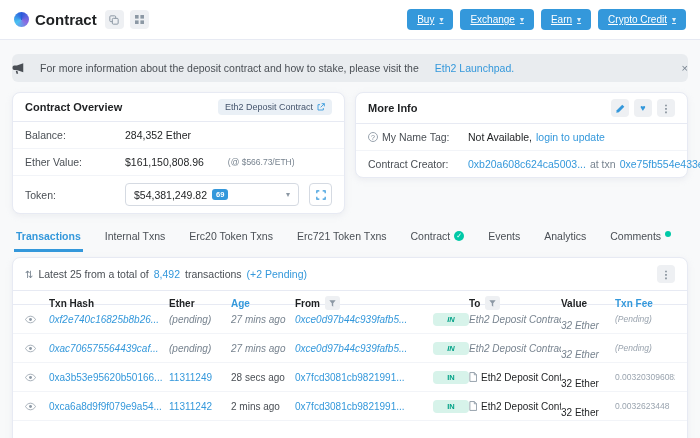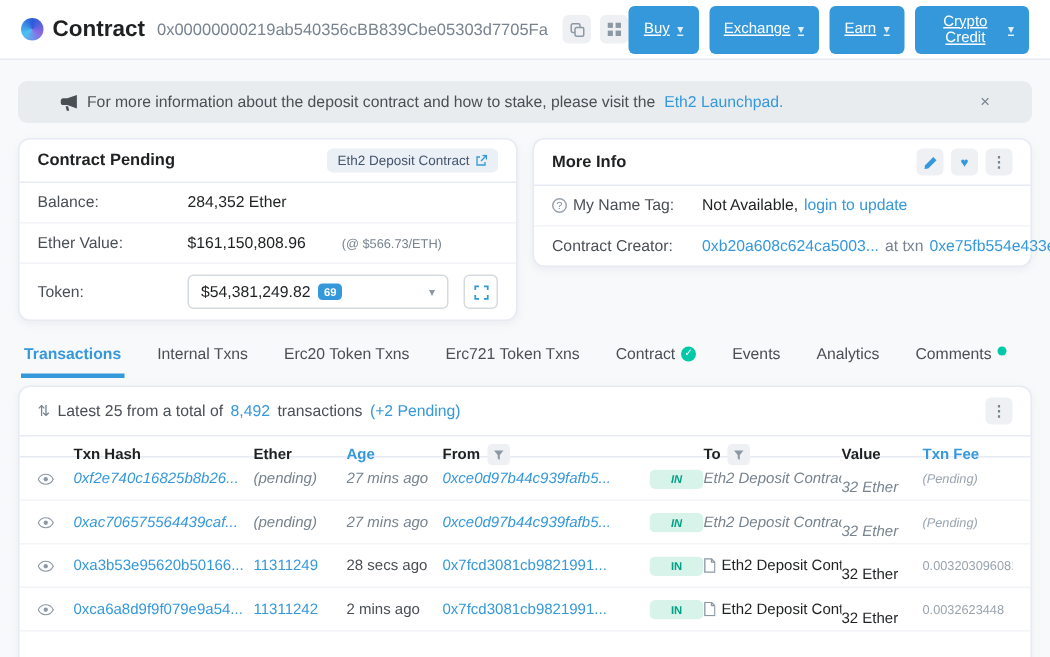--- a/index.html
+++ b/index.html
@@ -20,22 +20,22 @@
   .icon-btn { width:19px; height:19px; border-radius:4px; background:#eef0f3;
     display:inline-flex; align-items:center; justify-content:center; color:#8c98a4; }
   .topbar-actions { display:flex; gap:7px; }
   .btn-primary { background:#3498db; color:#fff; font-size:10px; border-radius:4px;
     padding:5px 10px; display:inline-flex; align-items:center; gap:5px; font-weight:400;text-decoration:underline; }
   .btn-primary .caret { font-size:8px; opacity:.85; }
 
   
   .container { padding:0 12px; }
 
-  .banner { margin-top:14px; background:#e9ecef; border-radius:6px; padding:8px 28px;
-    font-size:10.5px; color:#4a4f55; display:flex; align-items:center; gap:6px; }
+  .banner { margin-top:14px; background:#e9ecef; border-radius:6px; padding:8px 0;
+    font-size:10.5px; color:#4a4f55; display:flex; align-items:center; gap:16px; }
   .banner a { color:#3498db; }
   .banner-close { margin-left:auto; color:#77838f; font-size:11px; }
 
   .cards-row { display:flex; gap:10px; margin-top:10px; align-items:flex-start; }
   .card { background:#fff; border:1px solid #e7eaf3; border-radius:8px;
     box-shadow:0 2px 6px rgba(189,197,209,.22); flex:1 1 0; min-width:0; }
   .card-header { display:flex; align-items:center; justify-content:space-between;
     padding:6px 12px; border-bottom:1px solid #e7eaf3; min-height:27px; }
   .card-header h2 { font-size:11px; font-weight:700; color:#1e2022; }
   .pill { background:#eaf0f6; border-radius:4px; font-size:9px; color:#44546c;
@@ -105,21 +105,20 @@
   .tr.pending .td.to, .tr.pending .td.age, .tr.pending .td.value { color:#77838f; }
   .doc-icon { display:inline-flex; color:#8c98a4; }
 </style>
 </head>
 <body>
 
 <header class="topbar">
   <div class="topbar-left">
     <span class="identicon"></span>
     <h1>Contract</h1>
-    <span class="address">0x00000000219ab540356cBB839Cbe05303d7705Fa</span>
     <button class="icon-btn">
       <svg width="10" height="10" viewBox="0 0 12 12">
           <rect x="1" y="1" width="7" height="7" rx="1.2" fill="none" stroke="currentColor" stroke-width="1.2"></rect>
           <rect x="4" y="4" width="7" height="7" rx="1.2" fill="#eef0f3" stroke="currentColor" stroke-width="1.2"></rect>
         </svg>
     </button>
     <button class="icon-btn">
       <svg width="9" height="9" viewBox="0 0 10 10">
           <rect x="0" y="0" width="4" height="4" fill="currentColor"></rect>
           <rect x="6" y="0" width="4" height="4" fill="currentColor"></rect>
@@ -154,21 +153,21 @@
         <path d="M15 0v12L6.5 9H3a2.3 2.3 0 01-2.3-2.3V5.3A2.3 2.3 0 013 3h3.5L15 0zM5 10l1 4h2.2l-1-4H5z" fill="#4a4f55"></path>
       </svg>
     <span>For more information about the deposit contract and how to stake, please visit the</span>
     <a>Eth2 Launchpad.</a>
     <button class="banner-close">×</button>
   </div>
 
   <div class="cards-row">
     <section class="card">
       <div class="card-header">
-        <h2>Contract Pending</h2>
+        <h2>Contract Overview</h2>
         <span class="pill">
           <span>Eth2 Deposit Contract</span>
           <svg width="8" height="8" viewBox="0 0 12 12">
               <path d="M4.5 2.5H1.5v8h8v-3M7 1h4v4M11 1L5.5 6.5" stroke="#3498db" stroke-width="1.3" fill="none"></path>
             </svg>
         </span>
       </div>
       <div class="info-row">
         <span class="info-label">Balance:</span>
         <span class="info-value">284,352 Ether</span>

